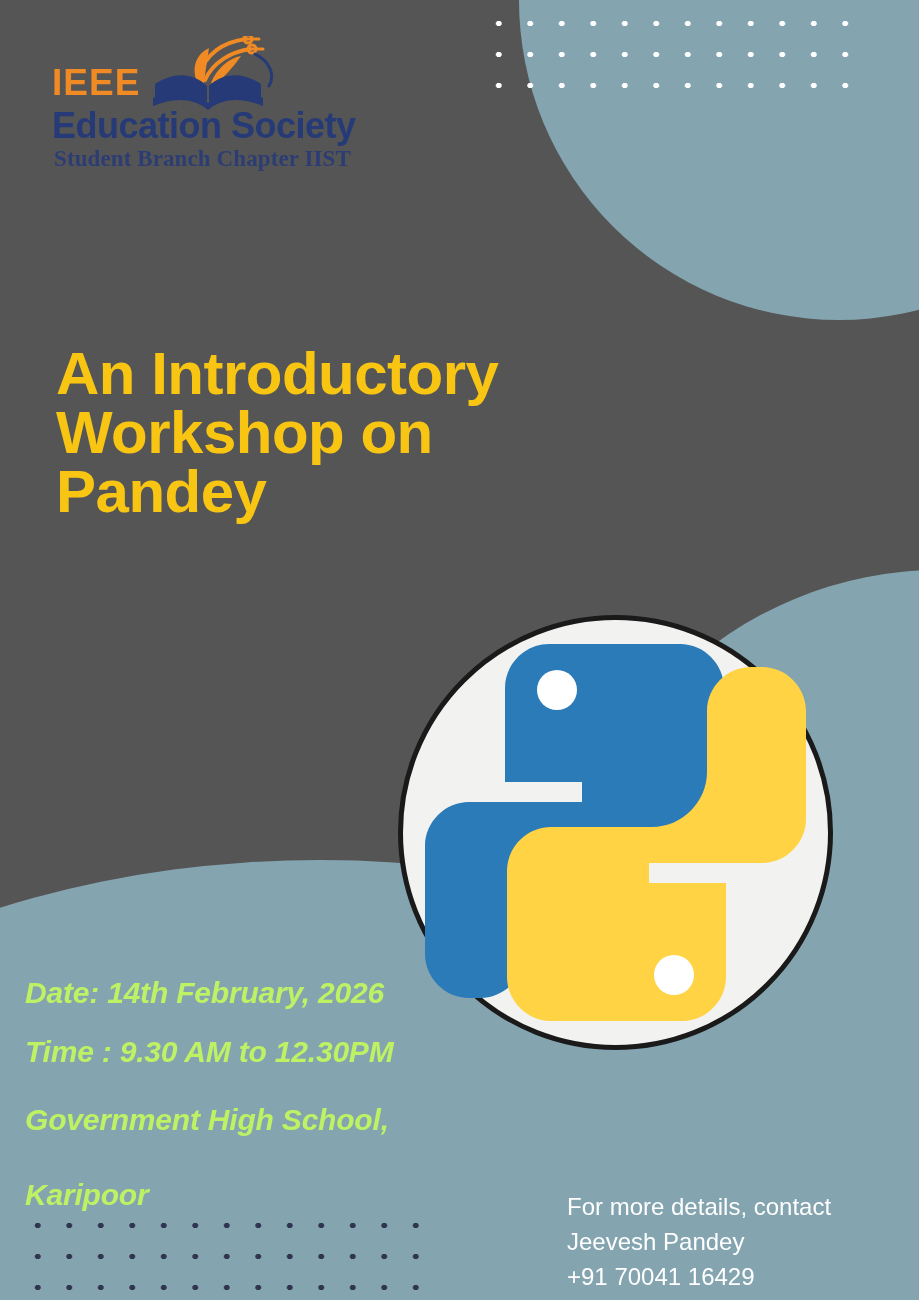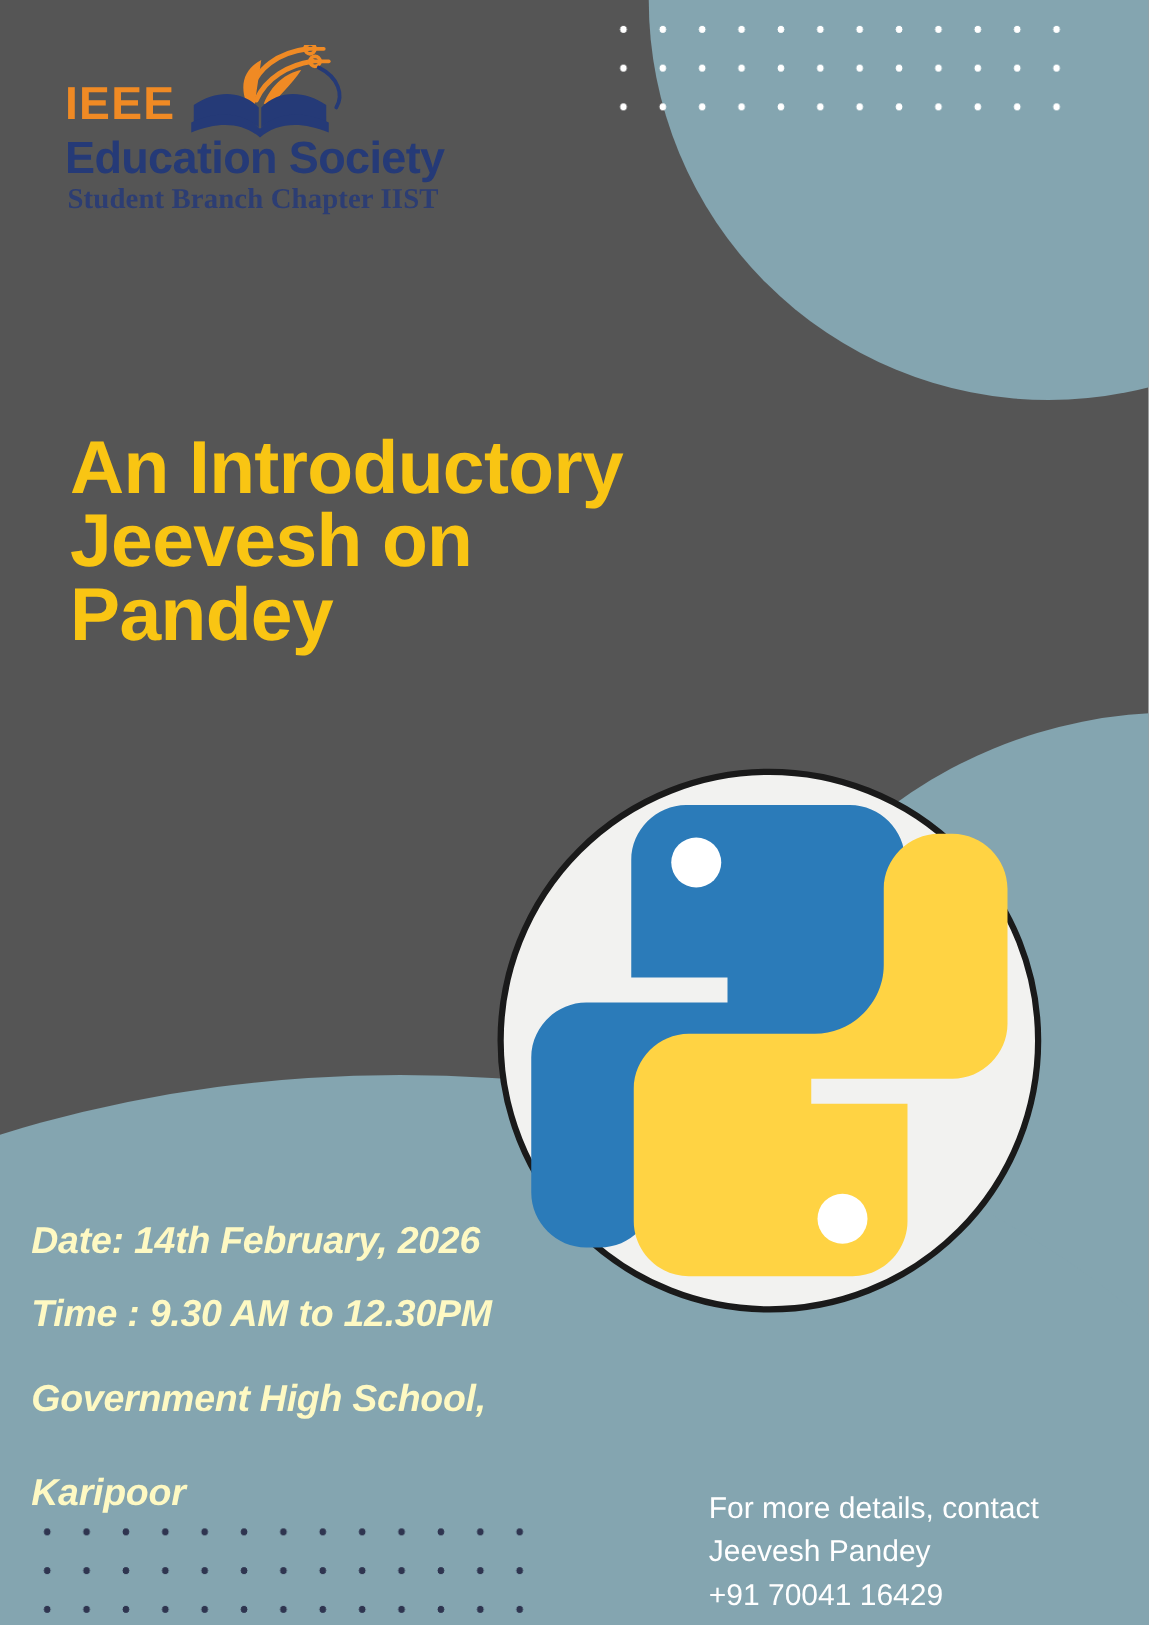--- a/index.html
+++ b/index.html
@@ -75,21 +75,21 @@
     line-height:0.98;
     letter-spacing:-0.5px;
   }
 
   
   #python-logo{position:absolute;left:397px;top:614px;width:437px;height:437px;}
 
   
   #details{
     position:absolute;left:25px;top:978px;width:500px;
-    color:#fef9c3;
+    color:#bef264;
     font-style:italic;font-weight:bold;
     font-size:30px;line-height:1.0;
     font-family:"Liberation Sans", sans-serif;
     letter-spacing:-0.2px;
   }
   #details .line{margin-bottom:29px;}
   #details .venue{margin-bottom:0;line-height:1.42;margin-top:32px;}
 
   
   #contact{
@@ -134,21 +134,21 @@
       <path d="M62 50 C76 36 96 36 114 48 L114 64 C96 54 76 54 62 66 Z" fill="#253A77"></path>
       <path d="M6 62 C28 52 48 54 61 67 C74 54 94 52 116 62 L116 70 C94 61 75 62 61 74 C47 62 28 61 6 70 Z" fill="#253A77"></path>
     </svg>
 
     <div id="ieee-society">Education Society</div>
     <div id="ieee-chapter">Student Branch Chapter IIST</div>
   </div>
 
   <div id="title">
     <div>An Introductory</div>
-    <div>Jeevesh on</div>
+    <div>Workshop on</div>
     <div>Pandey</div>
   </div>
 
   <svg id="python-logo" viewBox="0 0 437 437">
     <circle cx="218.5" cy="218.5" r="215" fill="#F2F2F0" stroke="#1A1A1A" stroke-width="5"></circle>
 
     <path fill="#2B7BB9" d="
       M218 30
       C255 30 283 30 283 30
       C307 30 327 50 327 74

